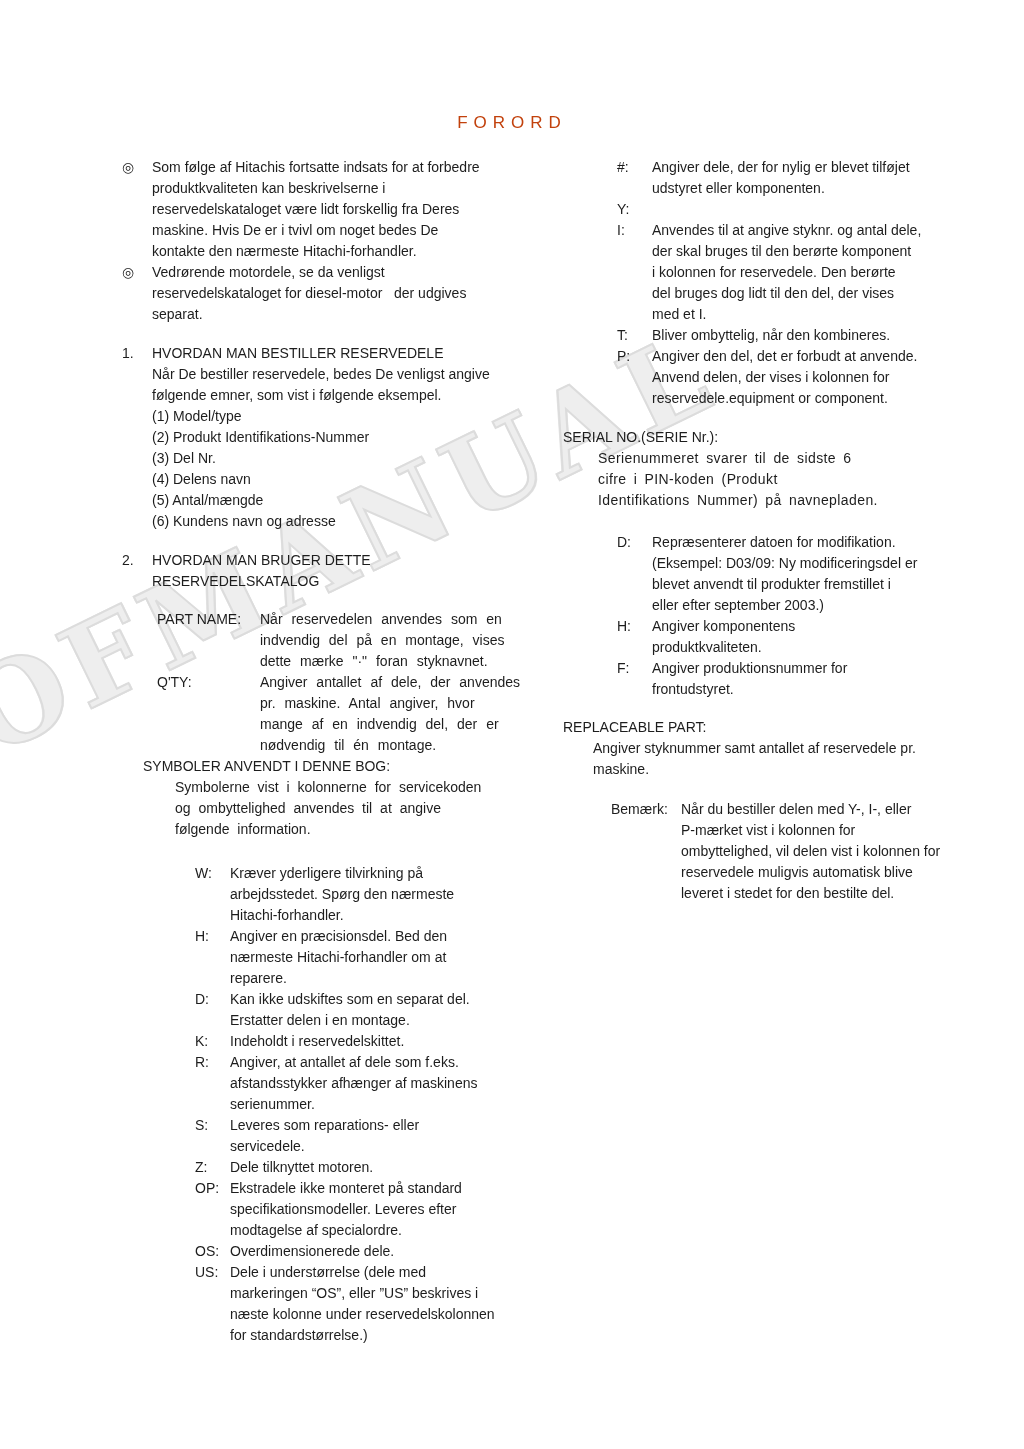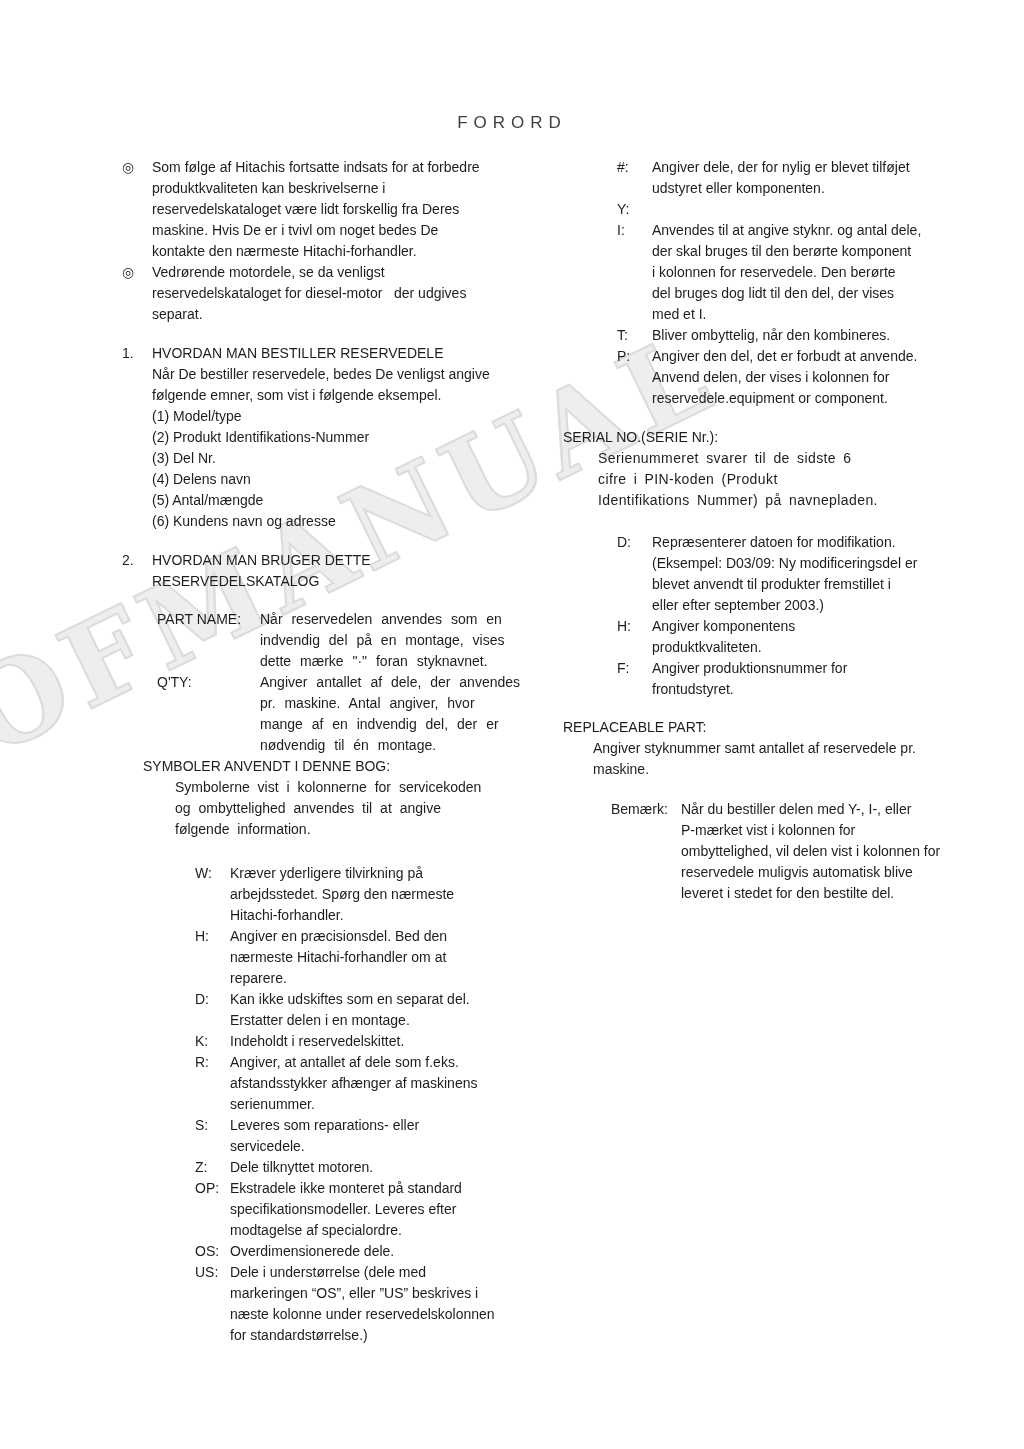--- a/index.html
+++ b/index.html
@@ -17,21 +17,21 @@
     transform:rotate(-26deg); transform-origin:0 0;
     font-family:"DejaVu Serif", serif; font-weight:700;
     font-size:112px; letter-spacing:8px; white-space:nowrap;
     color:#eeeeee; -webkit-text-stroke:2px #dcdcdc;
     text-shadow:1px 1px 0 #e2e2e2, -1px -1px 0 #e6e6e6;
     z-index:0; user-select:none;
   }
 
   .doc-title {
     position:absolute; top:112px; left:0; width:100%; text-align:center;
-    font-size:17px; letter-spacing:6px; color:#404040; z-index:1;
+    font-size:17px; letter-spacing:6px; color:#c2410c; z-index:1;
   }
 
   .col-left  { position:absolute; left:122px; top:157px; width:390px; z-index:1; }
   .col-right { position:absolute; left:563px; top:157px; width:400px; z-index:1; }
 
   
   .bullet { display:flex; }
   .bullet .marker { width:30px; flex:none; font-size:14px; }
   .bullet .lines { flex:1; }
 

